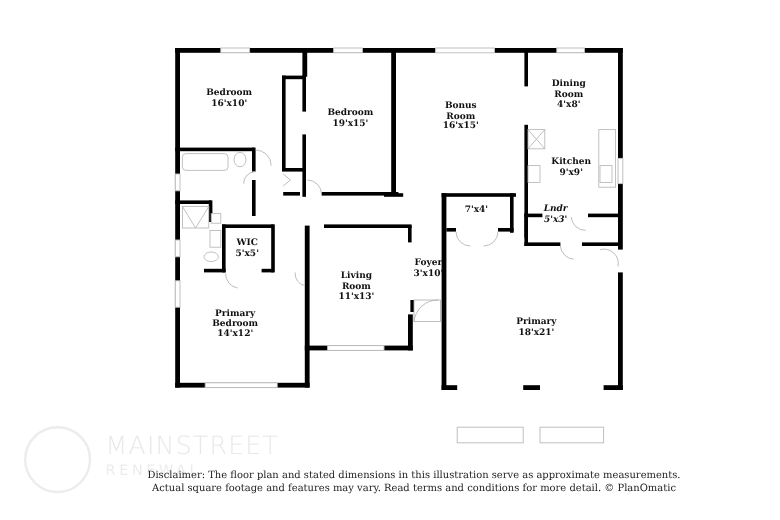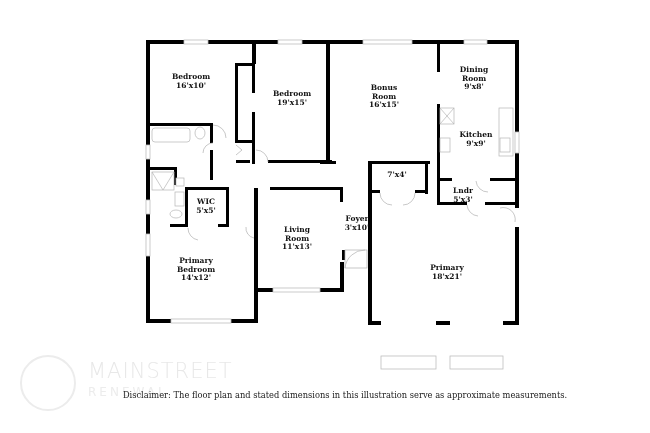--- a/index.html
+++ b/index.html
@@ -156,30 +156,30 @@
   <span class="dim">19'x15'</span>
 </div>
 <div class="label" style="left:384px;top:84px;">
   <span class="dim">Bonus</span>
   <span class="dim">Room</span>
   <span class="dim">16'x15'</span>
 </div>
 <div class="label" style="left:474px;top:66px;">
   <span class="dim">Dining</span>
   <span class="dim">Room</span>
-  <span class="dim">9'x8'</span>
+  <span class="dim">4'x8'</span>
 </div>
 <div class="label" style="left:476px;top:131px;">
   <span class="dim">Kitchen</span>
   <span class="dim">9'x9'</span>
 </div>
 <div class="label" style="left:397px;top:171px;">
   <span class="dim">7'x4'</span>
 </div>
-<div class="label" style="left:463px;top:187px;">
+<div class="label" style="left:463px;top:170px;font-style:italic;">
   <span class="dim">Lndr</span>
   <span class="dim">5'x3'</span>
 </div>
 <div class="label" style="left:206px;top:198px;">
   <span class="dim">WIC</span>
   <span class="dim">5'x5'</span>
 </div>
 <div class="label" style="left:357px;top:215px;">
   <span class="dim">Foyer</span>
   <span class="dim">3'x10'</span>
@@ -201,13 +201,14 @@
 </div>
 
 <div class="watermark">
   <div class="wm-logo"></div>
   <div class="wm-text">MAINSTREET</div>
   <div class="wm-sub">RENEWAL</div>
 </div>
 
 <div class="disclaimer">
   <span>Disclaimer: The floor plan and stated dimensions in this illustration serve as approximate measurements.</span>
+  <span>Actual square footage and features may vary. Read terms and conditions for more detail. © PlanOmatic</span>
 </div>
 
 </body></html>

